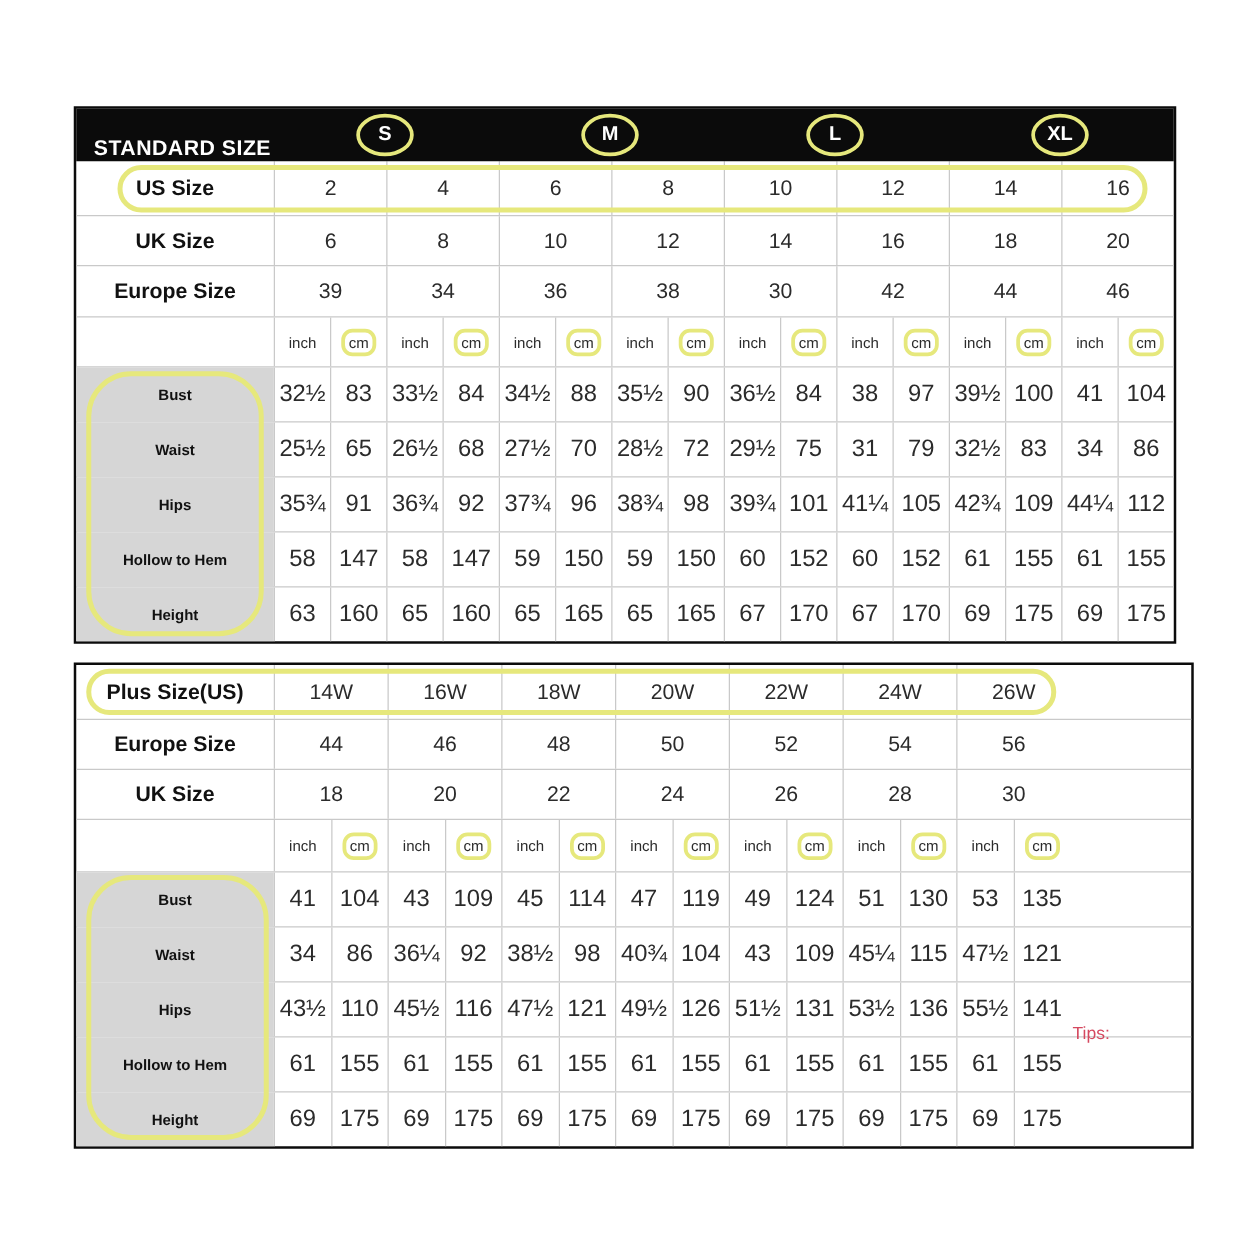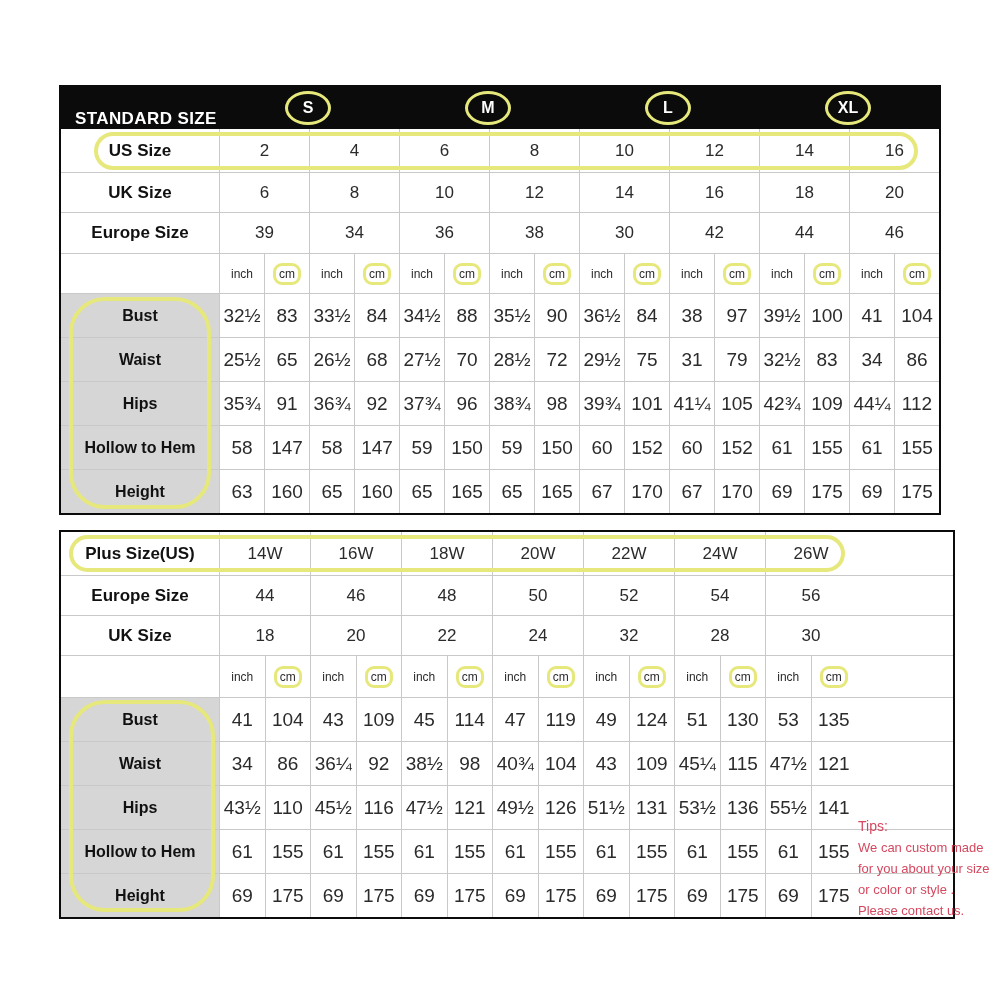--- a/index.html
+++ b/index.html
@@ -18,21 +18,21 @@
   .hdr-title{color:var(--hdr-tx);font-weight:bold;font-size:17px;letter-spacing:.4px;padding-left:14px}
   .grp-circle{position:absolute;width:46px;height:34px;top:4px;border:3.5px solid var(--hl);
     border-radius:50%;color:#fff;font-weight:bold;font-size:16px;display:flex;
     align-items:center;justify-content:center}
 
   .row{display:flex;border-top:1px solid var(--grid)}
   .rows > .row:first-child{border-top:none}
   .cell{display:flex;align-items:center;justify-content:center;border-left:1px solid var(--grid);
     font-size:18px;white-space:nowrap}
   .row .cell:first-child{border-left:none}
-  .lbl{width:158px;font-weight:bold;font-size:16px;color:#111}
+  .lbl{width:158px;font-weight:bold;font-size:12px;color:#111}
   #std .v1{width:45px} #std .v2{width:90px}
   #plus .v1{width:45.5px} #plus .v2{width:91px}
   .size-row .cell{font-size:17px}
   .unit{font-size:12px}
   .measure-row .v1{font-size:19px}
   .measure-row .lbl{background:var(--lbl-bg)}
   #std-rows .row:nth-child(1){height:43px}
   #std-rows .row:nth-child(2){height:40px}
   #std-rows .row:nth-child(3){height:41px}
   #std-rows .row:nth-child(4){height:40px}
@@ -260,21 +260,21 @@
           <div class="cell v2">52</div>
           <div class="cell v2">54</div>
           <div class="cell v2">56</div>
         </div>
         <div class="row size-row">
           <div class="cell lbl">UK Size</div>
           <div class="cell v2">18</div>
           <div class="cell v2">20</div>
           <div class="cell v2">22</div>
           <div class="cell v2">24</div>
-          <div class="cell v2">32</div>
+          <div class="cell v2">26</div>
           <div class="cell v2">28</div>
           <div class="cell v2">30</div>
         </div>
         <div class="row unit-row">
           <div class="cell lbl"></div>
           <div class="cell v1 unit">inch</div>
           <div class="cell v1 unit">
             <span class="cm-box">cm</span>
           </div>
           <div class="cell v1 unit">inch</div>
@@ -387,21 +387,15 @@
           <div class="cell v1">69</div>
           <div class="cell v1">175</div>
         </div>
       </div>
     <div class="hl-oval oval-toprow"></div>
     <div class="hl-oval oval-labels"></div>
   </section>
 
   <aside class="tips">
     <div class="tips-title">Tips:</div>
-    <div id="tips-lines">
-        <div class="tips-line">We can custom made</div>
-        <div class="tips-line">for you about your size</div>
-        <div class="tips-line">or color or style .</div>
-        <div class="tips-line">Please contact us.</div>
-      </div>
   </aside>
 
 </div>
 
 </body></html>

